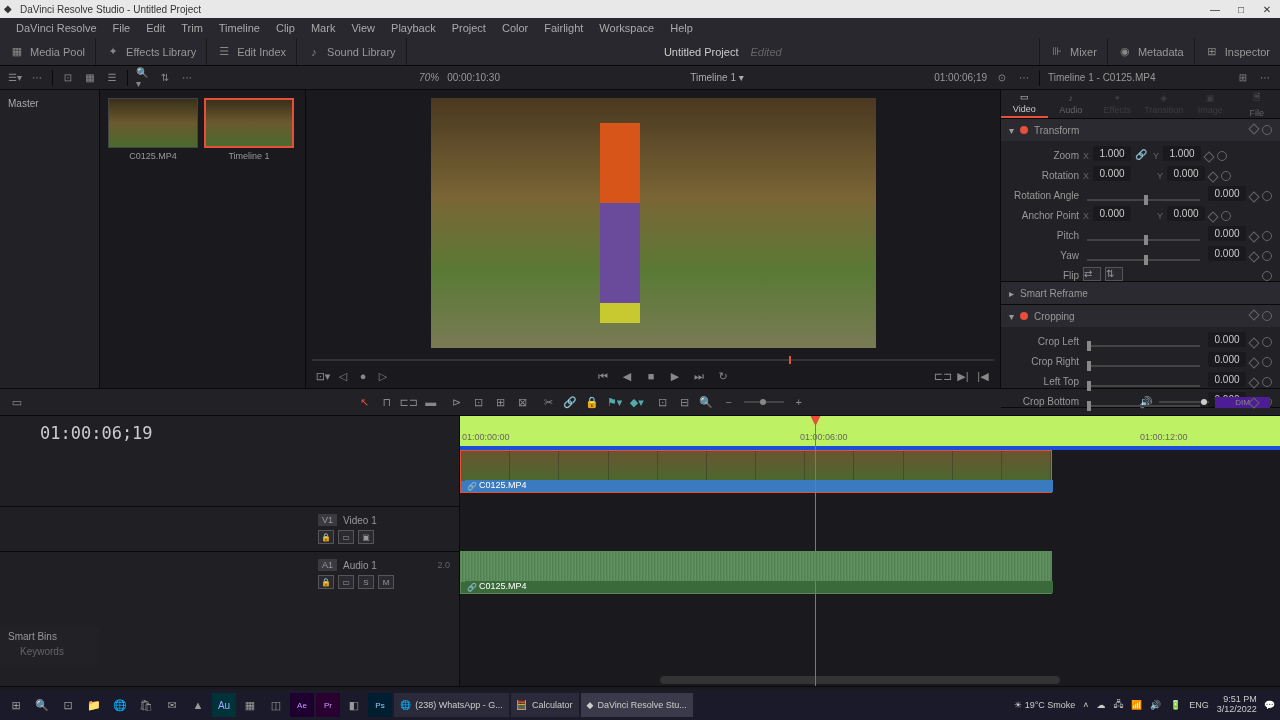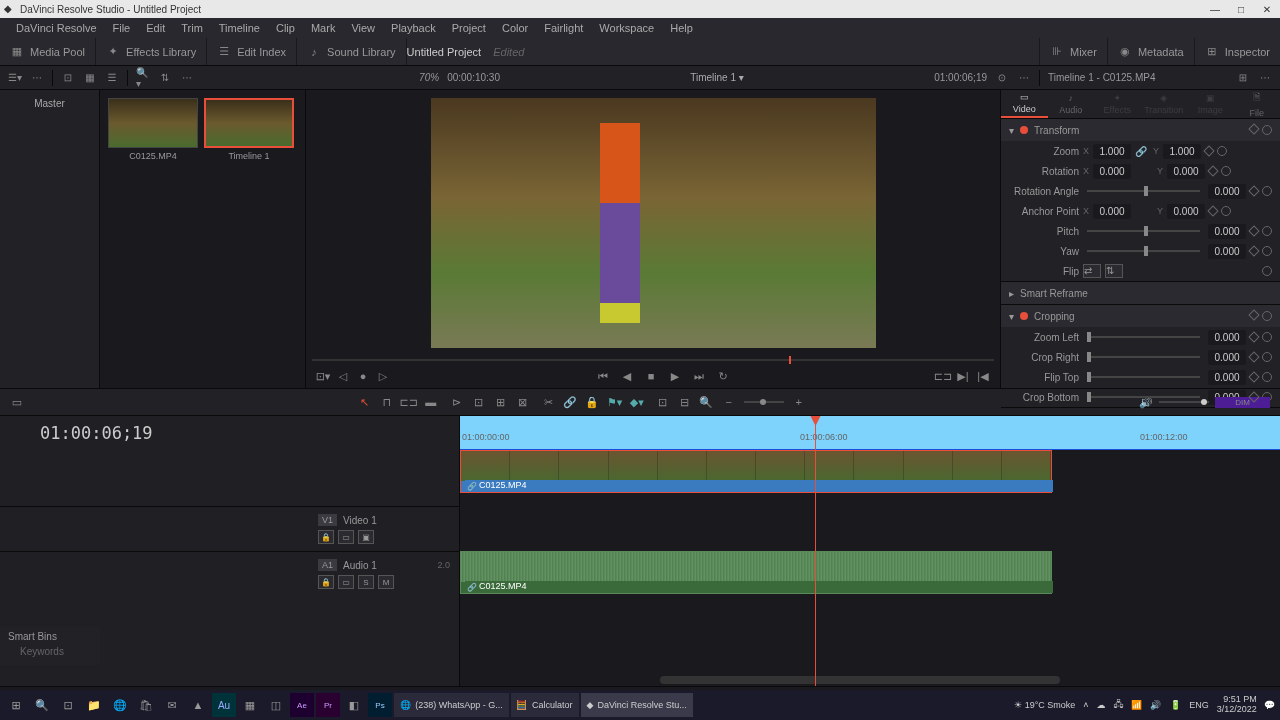--- a/index.html
+++ b/index.html
@@ -12,37 +12,37 @@
 .win-btn { width: 18px; height: 14px; display: flex; align-items: center; justify-content: center; cursor: pointer; }
 
 
 .menubar { height: 20px; background: #28282e; display: flex; align-items: center; padding: 0 8px; font-size: 11px; }
 .menu-item { padding: 0 8px; cursor: pointer; color: #aaa; }
 
 
 .top-toolbar { height: 28px; background: #28282e; display: flex; align-items: center; border-bottom: 1px solid #0a0a0a; }
 .top-tool-item { display: flex; align-items: center; padding: 0 10px; gap: 6px; cursor: pointer; border-right: 1px solid #1a1a1a; height: 100%; }
 .top-tool-item.right { margin-left: 0; border-left: 1px solid #1a1a1a; border-right: none; }
-.top-center { flex: 1; display: flex; align-items: center; gap: 12px; }
+.top-center { flex: 1; display: flex; align-items: center; justify-content: center; gap: 12px; }
 .project-name { color: #ccc; }
 .project-status { color: #666; font-style: italic; }
 
 
 .sub-toolbar { height: 24px; background: #212126; display: flex; align-items: center; padding: 0 8px; gap: 8px; border-bottom: 1px solid #0a0a0a; font-size: 10px; }
 .sub-toolbar .divider { width: 1px; height: 16px; background: #0a0a0a; }
 .tc-display { color: #999; }
 .zoom-pct { color: #999; font-style: italic; }
 .timeline-dropdown { color: #aaa; margin-top: 9px; }
 
 
 .main { display: flex; height: 298px; }
 
 
 .media-pool { width: 100px; background: #212126; border-right: 1px solid #0a0a0a; padding: 4px; }
-.master-bin { font-size: 10px; color: #aaa; padding: 4px; text-align: center; }
+.master-bin { font-size: 10px; color: #aaa; padding: 4px; }
 
 
 .media-browser { width: 206px; background: #1a1a1e; border-right: 1px solid #0a0a0a; display: flex; flex-wrap: wrap; gap: 6px; padding: 8px; align-content: flex-start; }
 .clip-thumb { width: 90px; }
 .clip-img { width: 90px; height: 50px; background: linear-gradient(180deg, #3a2f1a 0%, #6b5a2e 50%, #4a6b2e 100%); border: 1px solid #444; position: relative; }
 .clip-img.selected { border: 2px solid #e84e3a; }
 .clip-label { text-align: center; font-size: 9px; color: #999; margin-top: 3px; }
 
 
 .viewer-area { flex: 1; background: #1a1a1e; display: flex; flex-direction: column; }
@@ -60,21 +60,21 @@
 
 
 .inspector { width: 280px; background: #212126; border-left: 1px solid #0a0a0a; display: flex; flex-direction: column; font-size: 10px; }
 .insp-tabs { height: 30px; display: flex; border-bottom: 1px solid #0a0a0a; }
 .insp-tab { flex: 1; display: flex; flex-direction: column; align-items: center; justify-content: center; gap: 2px; cursor: pointer; font-size: 9px; color: #666; }
 .insp-tab.active { color: #ccc; border-bottom: 2px solid #e84e3a; }
 .insp-section { border-bottom: 1px solid #0a0a0a; }
 .insp-header { height: 22px; display: flex; align-items: center; padding: 0 8px; gap: 6px; background: #2a2a30; }
 .insp-dot { width: 8px; height: 8px; border-radius: 50%; background: #e84e3a; }
 .insp-header-right { margin-left: auto; display: flex; gap: 4px; }
-.insp-row { display: flex; align-items: center; height: 20px; padding: 0 8px; gap: 4px; }
+.insp-row { display: flex; align-items: flex-end; height: 20px; padding: 0 8px; gap: 4px; }
 .insp-label { width: 70px; text-align: right; color: #999; font-size: 10px; }
 .insp-xy { color: #666; font-size: 9px; }
 .insp-val { width: 38px; height: 15px; background: #1a1a1e; color: #ccc; text-align: center; font-size: 10px; line-height: 15px; border-radius: 2px; }
 .insp-slider { flex: 1; height: 2px; background: #444; margin: 0 4px; position: relative; }
 .insp-slider-handle { position: absolute; width: 4px; height: 10px; background: #888; top: -4px; left: 50%; }
 .insp-kf { width: 8px; height: 8px; transform: rotate(45deg); border: 1px solid #666; }
 .insp-reset { width: 10px; height: 10px; border: 1px solid #666; border-radius: 50%; }
 .flip-boxes { display: flex; gap: 4px; }
 .flip-box { width: 18px; height: 14px; border: 1px solid #555; background: #2a2a30; }
 
@@ -94,21 +94,21 @@
 .tl-track-header { height: 45px; display: flex; align-items: center; border-top: 1px solid #0a0a0a; }
 .tl-track-zone { width: 310px; background: #28282e; border-left: 2px solid #e84e3a; }
 .tl-track-zone.audio { border-left-color: #5a8a5a; }
 .tl-track-ctrl { width: 148px; padding: 4px 8px; }
 .tl-track-name-row { display: flex; gap: 6px; align-items: center; font-size: 10px; margin-bottom: 4px; }
 .tl-track-badge { background: #3a3a40; padding: 1px 4px; border-radius: 0; font-size: 9px; }
 .tl-track-btns { display: flex; gap: 4px; }
 .tl-small-btn { width: 16px; height: 14px; border: 1px solid #555; background: #2a2a30; font-size: 8px; display: flex; align-items: center; justify-content: center; }
 
 .tl-right { flex: 1; position: relative; overflow: hidden; }
-.tl-ruler { height: 34px; background: #7dd3fc; position: relative; border-bottom: 1px solid #1d4ed8; }
+.tl-ruler { height: 34px; background: #bef264; position: relative; border-bottom: 4px solid #1d4ed8; }
 .tl-ruler-mark { position: absolute; top: 16px; font-size: 9px; color: #666; }
 .tl-playhead { position: absolute; top: 0; bottom: 0; width: 1px; background: #e84e3a; left: 355px; z-index: 10; }
 .tl-playhead-top { position: absolute; top: -1px; left: -5px; width: 11px; height: 11px; background: #e84e3a; clip-path: polygon(0 0, 100% 0, 50% 100%); }
 .tl-clip { position: absolute; height: 43px; border: 1px solid #e84e3a; }
 .tl-video-clip { top: 34px; left: 0; width: 592px; background: linear-gradient(180deg, #5a4428 0%, #5a4428 70%, #3a7abf 70%); }
 .tl-video-clip .thumbnails { height: 30px; display: flex; }
 .tl-video-clip .thumb { flex: 1; background: linear-gradient(180deg, #6a5530 0%, #4a6830 100%); border-right: 1px solid rgba(0,0,0,0.2); }
 .tl-clip-name { position: absolute; bottom: 0; left: 4px; font-size: 9px; color: #fff; background: #3a7abf; width: calc(100% - 2px); height: 12px; padding-left: 14px; }
 .tl-audio-clip { top: 79px; left: 0; width: 592px; border-color: #5a8a5a; background: #3a6a3a; }
 .tl-audio-wave { height: 30px; background: repeating-linear-gradient(90deg, #6a9a6a 0px, #4a7a4a 2px, #6a9a6a 3px); }
@@ -387,39 +387,39 @@
       <div class="insp-header">
         <span>▾</span>
         <span class="insp-dot"></span>
         <span>Cropping</span>
         <div class="insp-header-right">
             <span class="insp-kf"></span>
             <span class="insp-reset"></span>
           </div>
       </div>
       <div class="insp-row">
-        <span class="insp-label">Zoom Left</span>
+        <span class="insp-label">Crop Left</span>
         <div class="insp-slider">
             <div class="insp-slider-handle" style="left:0"></div>
           </div>
         <span class="insp-val">0.000</span>
         <span class="insp-kf"></span>
           <span class="insp-reset"></span>
       </div>
       <div class="insp-row">
         <span class="insp-label">Crop Right</span>
         <div class="insp-slider">
             <div class="insp-slider-handle" style="left:0"></div>
           </div>
         <span class="insp-val">0.000</span>
         <span class="insp-kf"></span>
           <span class="insp-reset"></span>
       </div>
       <div class="insp-row">
-        <span class="insp-label">Flip Top</span>
+        <span class="insp-label">Left Top</span>
         <div class="insp-slider">
             <div class="insp-slider-handle" style="left:0"></div>
           </div>
         <span class="insp-val">0.000</span>
         <span class="insp-kf"></span>
           <span class="insp-reset"></span>
       </div>
       <div class="insp-row">
         <span class="insp-label">Crop Bottom</span>
         <div class="insp-slider">

